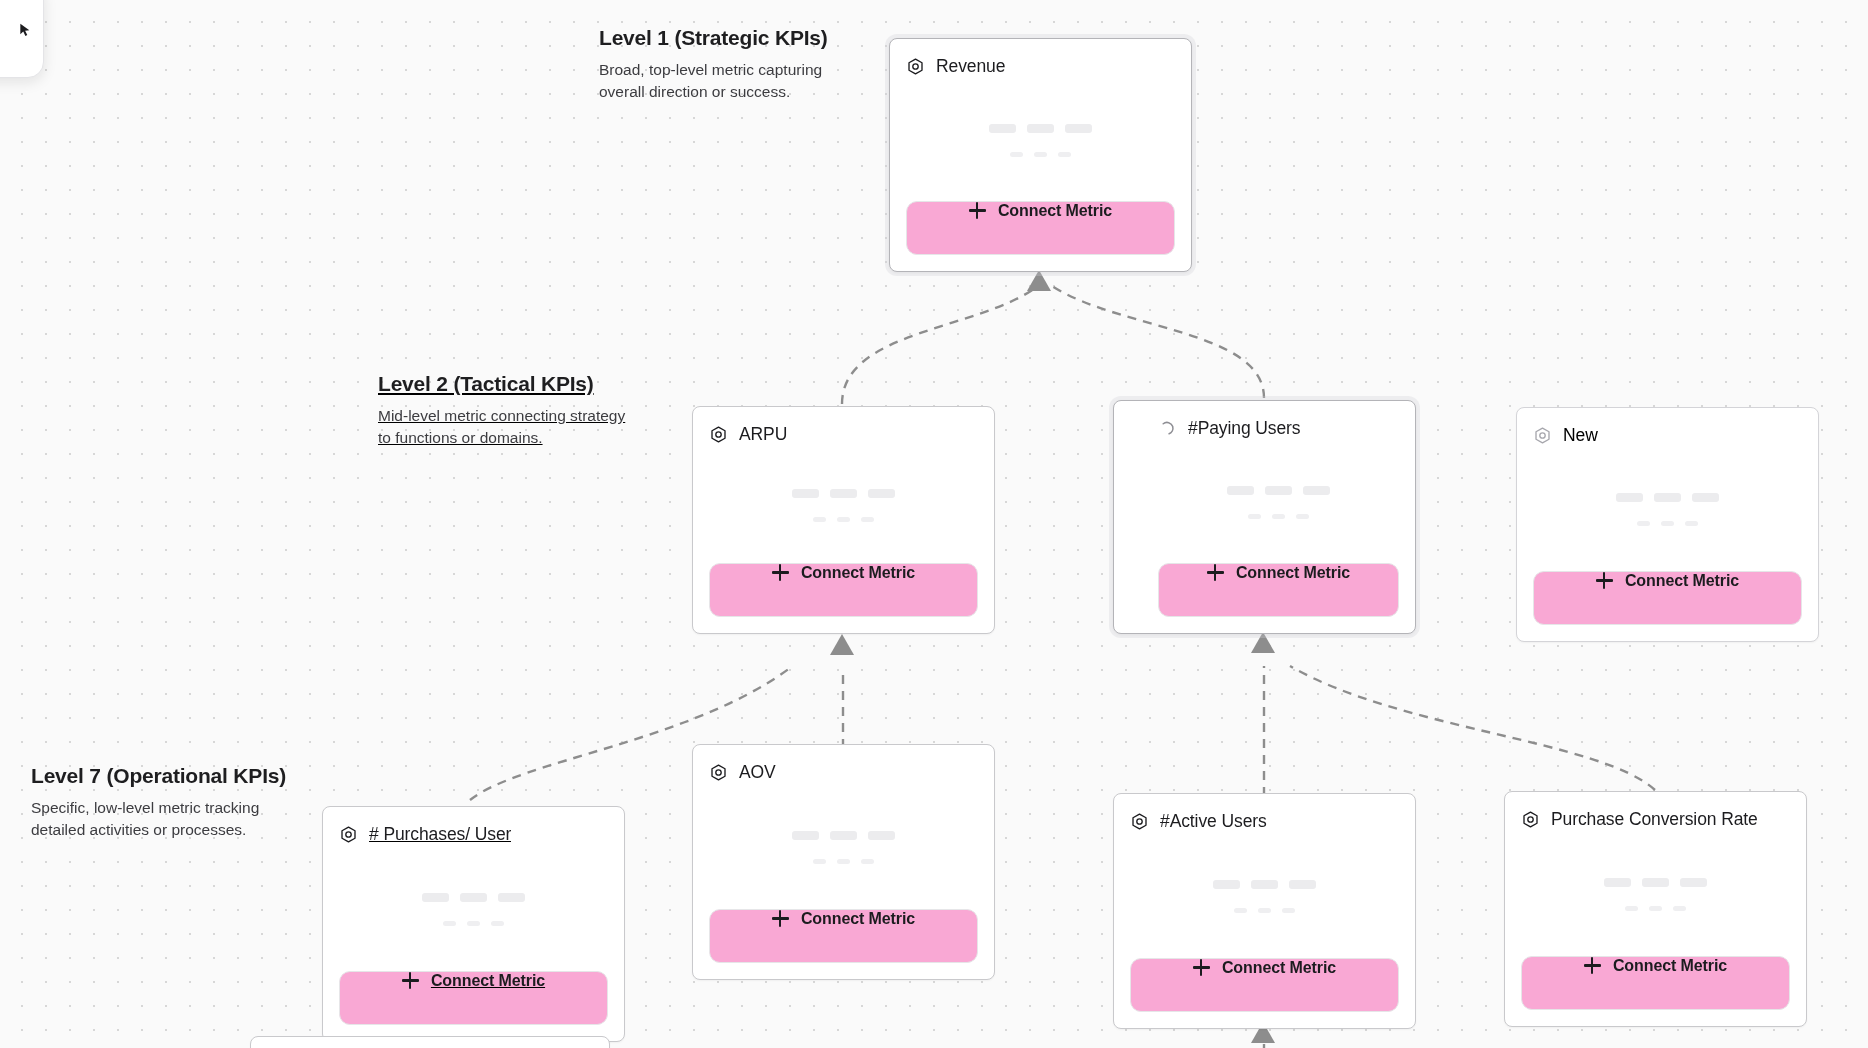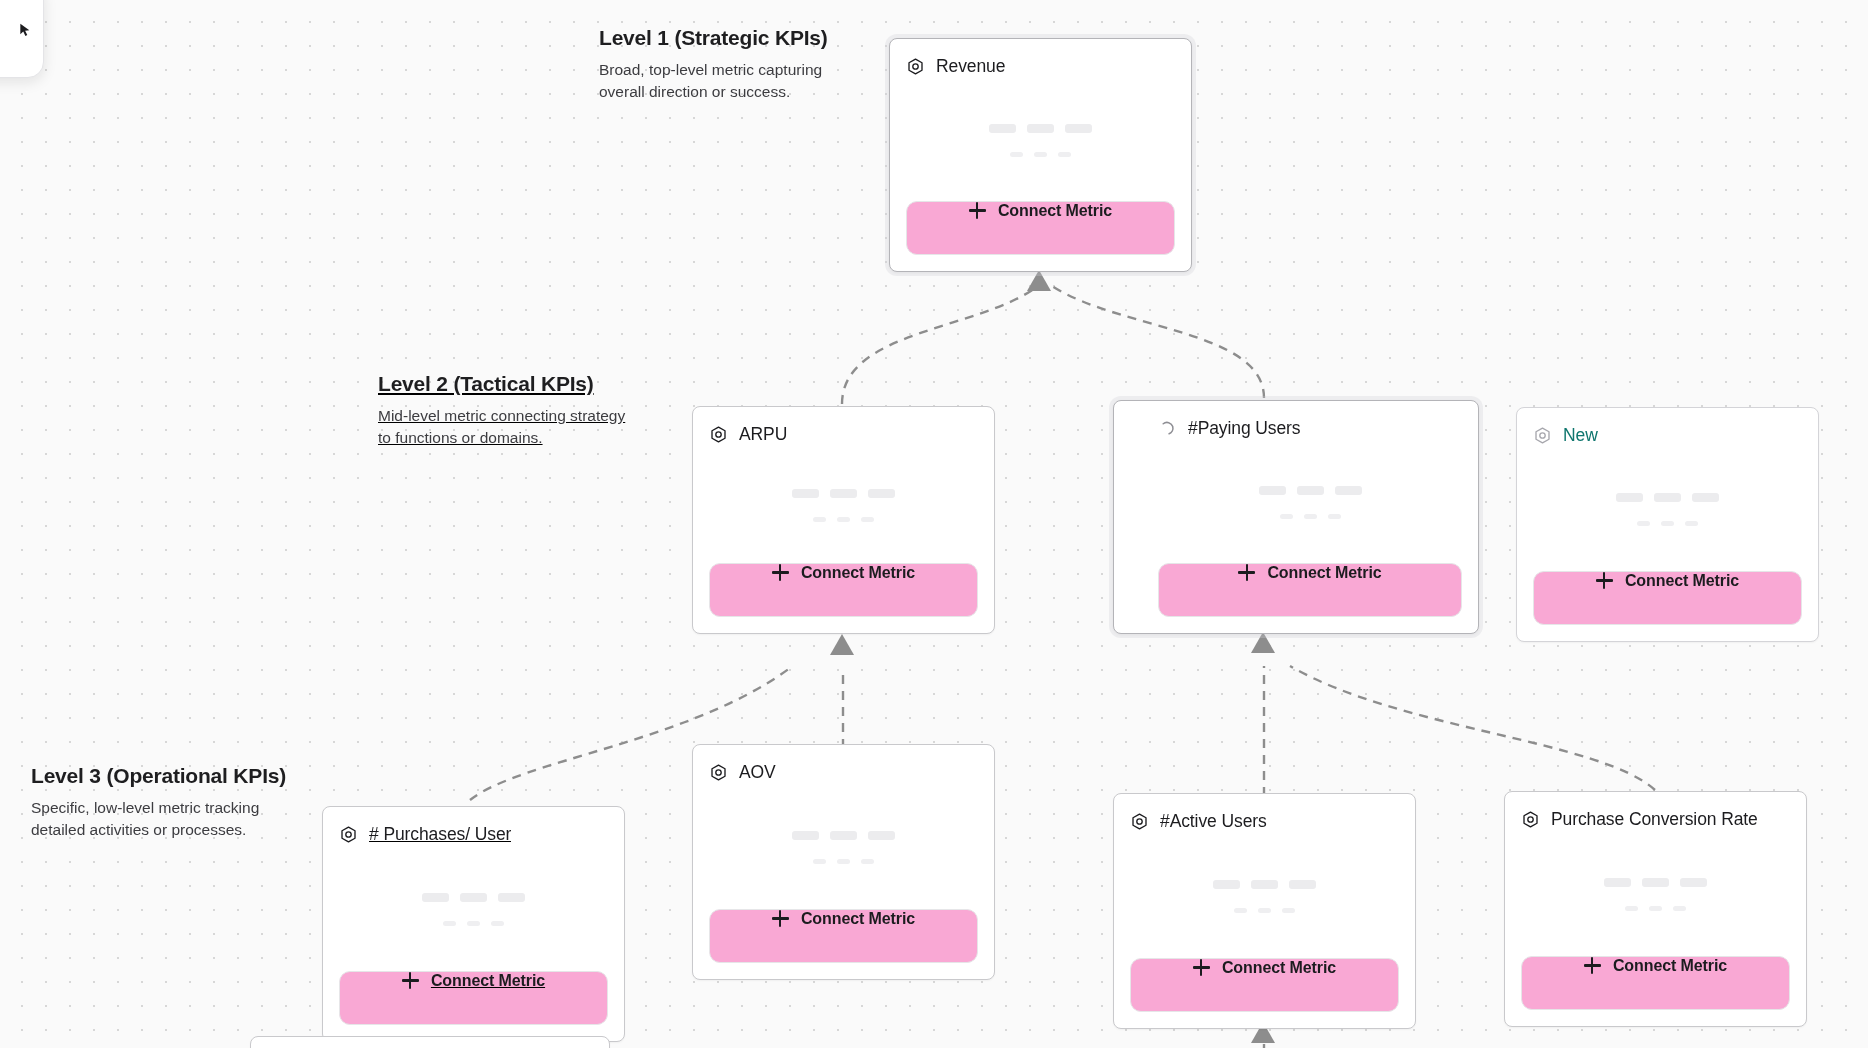--- a/index.html
+++ b/index.html
@@ -97,21 +97,21 @@
   }
   .node-title {
     font-size: 17.5px;
     font-weight: 400;
     color: #1c1c1f;
     letter-spacing: -0.1px;
     white-space: nowrap;
     overflow: hidden;
     text-overflow: ellipsis;
   }
-  .node.muted .node-title { color: #0f766e; }
+  .node.muted .node-title { color: #000000; }
 
   .node-body {
     flex: 1 1 auto;
     display: flex;
     flex-direction: column;
     align-items: center;
     justify-content: center;
     gap: 19px;
     min-height: 0;
   }
@@ -234,21 +234,21 @@
     <div class="lvl-title">Level 1 (Strategic KPIs)</div>
     <div class="lvl-desc">Broad, top-level metric capturing overall direction or success.</div>
   </div>
 
   <div class="level-label" style="left:378px; top:372px;text-decoration:underline;">
     <div class="lvl-title">Level 2 (Tactical KPIs)</div>
     <div class="lvl-desc">Mid-level metric connecting strategy to functions or domains.</div>
   </div>
 
   <div class="level-label" style="left:31px; top:764px;">
-    <div class="lvl-title">Level 3 (Operational KPIs)</div>
+    <div class="lvl-title">Level 7 (Operational KPIs)</div>
     <div class="lvl-desc">Specific, low-level metric tracking detailed activities or processes.</div>
   </div>
 
   <div class="node selected" style="left:889px; top:38px; width:303px; height:234px;">
     <div class="node-head">
       <svg class="node-icon" viewBox="0 0 24 24" fill="none" stroke="#1c1c1f" stroke-width="1.7" stroke-linejoin="round">
         <path d="M12 2.6 20.2 7.3 20.2 16.7 12 21.4 3.8 16.7 3.8 7.3 Z"></path>
         <circle cx="12" cy="12" r="3.4"></circle>
       </svg>
       <div class="node-title">Revenue</div>
@@ -290,21 +290,21 @@
         <span class="sk-bar"></span>
         <span class="sk-bar"></span>
       </div>
     </div>
     <div class="connect-btn">
       <span class="plus"></span>
       <span class="clabel">Connect Metric</span>
     </div>
   </div>
 
-  <div class="node selected" style="left:1113px; top:400px; width:366px; height:234px;padding-left:44px;">
+  <div class="node selected" style="left:1113px; top:400px; width:303px; height:234px;padding-left:44px;">
     <div class="node-head">
       <svg class="node-icon" viewBox="0 0 24 24" fill="none" stroke="#8e8e94" stroke-width="2" stroke-linecap="round">
         <path d="M6.6 6.0 A 7.6 7.6 0 0 1 18.6 9.6 A 7.6 7.6 0 0 1 14.0 18.6"></path>
       </svg>
       <div class="node-title">#Paying Users</div>
     </div>
     <div class="node-body">
       <div class="sk-row primary">
         <span class="sk-bar"></span>
         <span class="sk-bar"></span>

